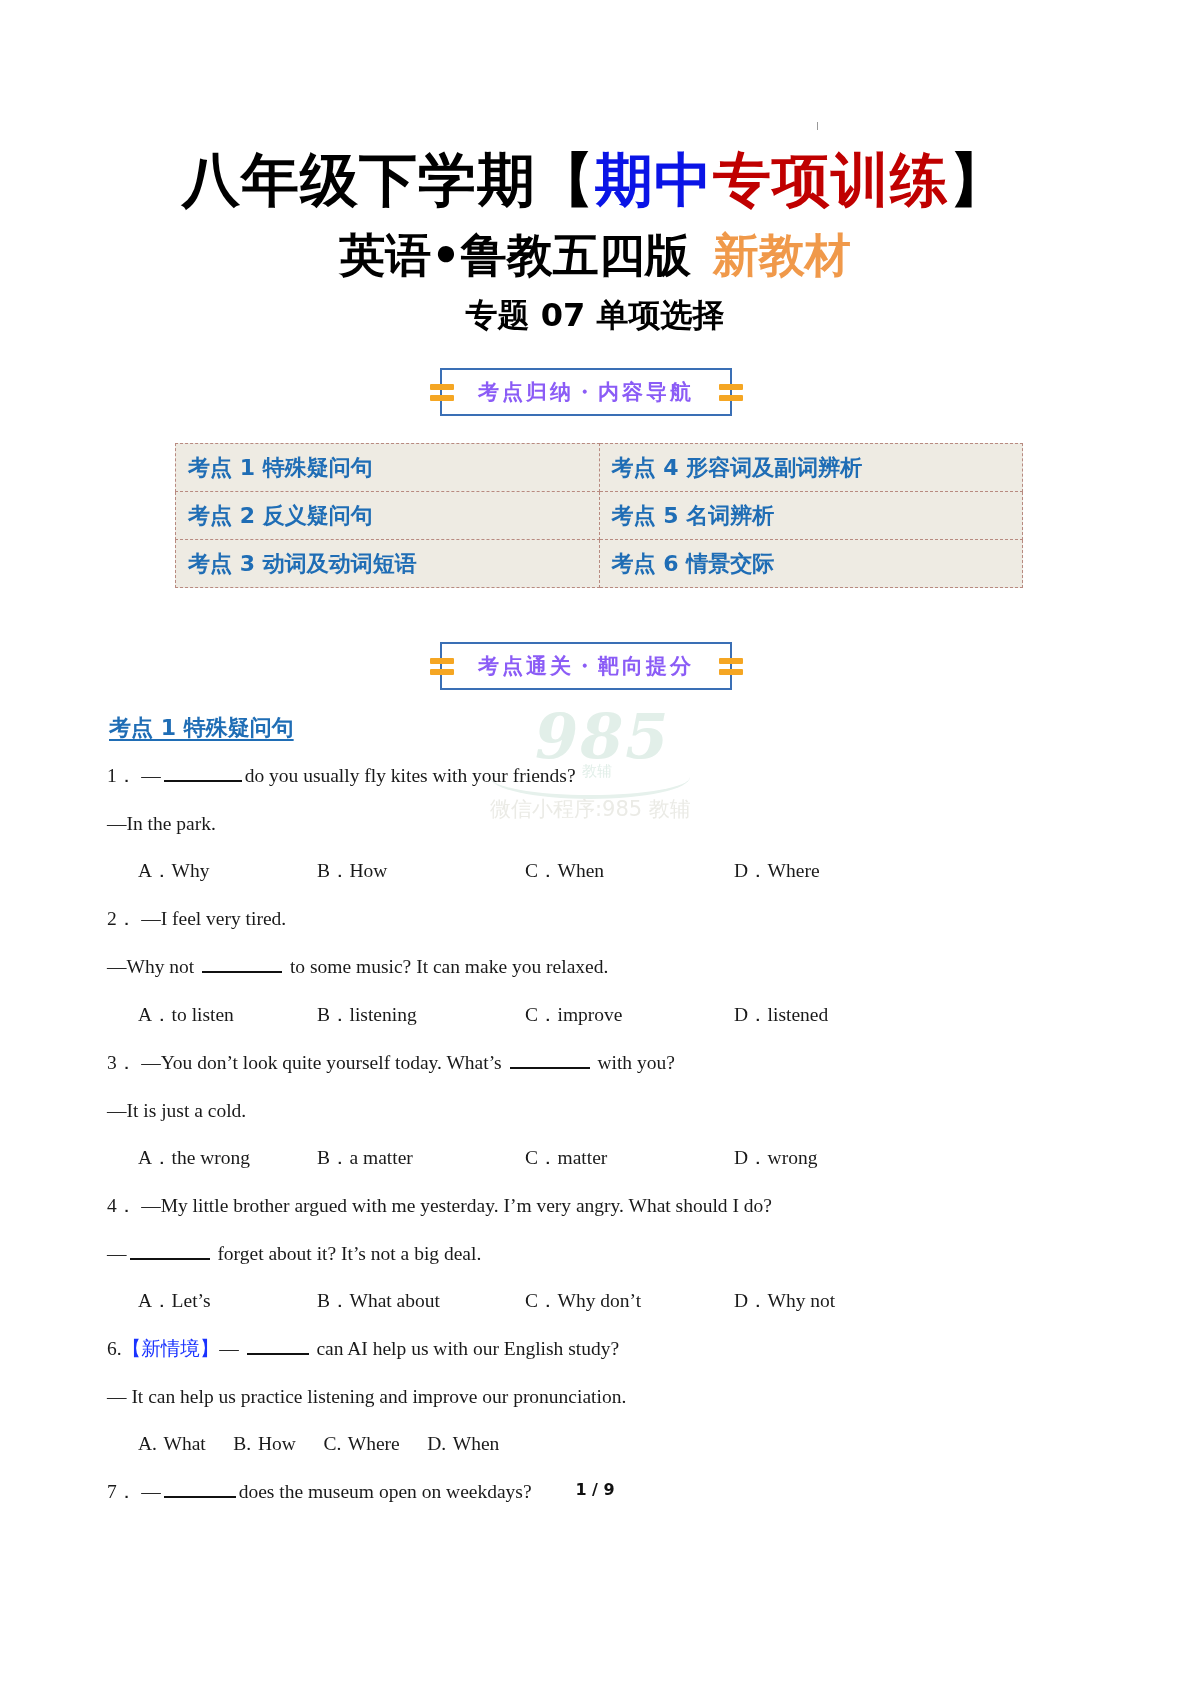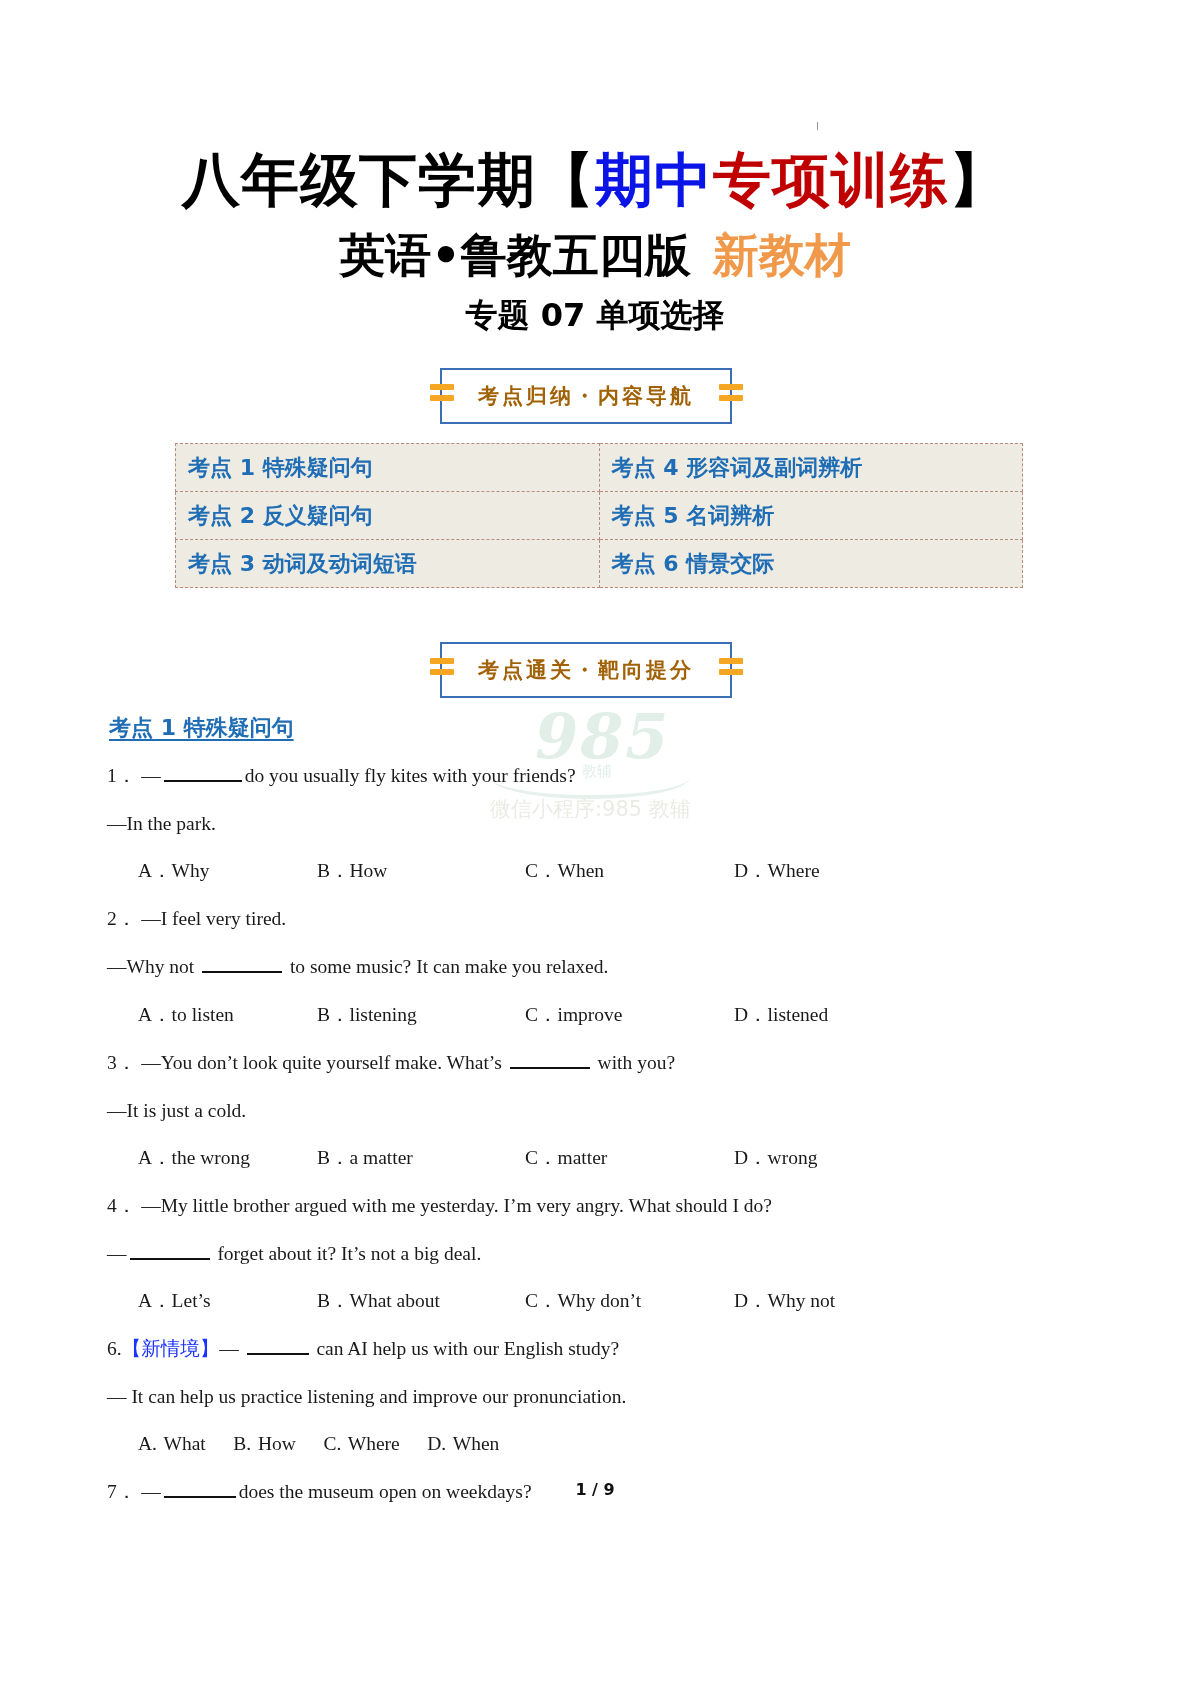--- a/index.html
+++ b/index.html
@@ -5,21 +5,21 @@
   html,body{margin:0;padding:0;background:#ffffff;}
   body{width:1190px;height:1683px;position:relative;overflow:hidden;font-family:"Liberation Serif","DejaVu Serif",serif;color:#1a1a1a;}
   .abs{position:absolute;}
   .tick{left:817px;top:122px;width:1px;height:8px;background:#999;}
   .title1{left:0;width:1190px;top:145px;text-align:center;font-family:"DejaVu Sans","Liberation Sans",sans-serif;font-weight:bold;font-size:58px;letter-spacing:1px;color:#000;line-height:70px;}
   .title1 .blue{color:#0a14e6;}
   .title1 .red{color:#c00000;}
   .title2{left:0;width:1190px;top:227px;text-align:center;font-family:"DejaVu Sans","Liberation Sans",sans-serif;font-weight:bold;font-size:46px;line-height:56px;color:#000;}
   .title2 .orange{color:#f0994a;margin-left:22px;}
   .title3{left:0;width:1190px;top:295px;text-align:center;font-family:"DejaVu Sans","Liberation Sans",sans-serif;font-weight:bold;font-size:32px;line-height:40px;color:#000;}
-  .banner{width:292px;height:56px;border:2px solid #3a6fb5;box-sizing:border-box;background:#fff;display:flex;align-items:center;justify-content:center;font-family:"DejaVu Sans","Liberation Sans",sans-serif;font-weight:bold;font-size:21px;color:#a16207;letter-spacing:3px;}
+  .banner{width:292px;height:48px;border:2px solid #3a6fb5;box-sizing:border-box;background:#fff;display:flex;align-items:center;justify-content:center;font-family:"DejaVu Sans","Liberation Sans",sans-serif;font-weight:bold;font-size:21px;color:#8b5cf6;letter-spacing:3px;}
   .banner-mark{width:24px;height:18px;position:absolute;}
   .banner-mark:before,.banner-mark:after{content:"";position:absolute;left:0;width:24px;height:6px;background:#f5a623;border-radius:1px;}
   .banner-mark:before{top:0;}
   .banner-mark:after{top:11px;}
   .nav-table{left:175px;top:443px;width:848px;border-collapse:collapse;background:#eeebe3;}
   .nav-table td{border:1px dashed #b88a80;height:48px;padding:0 0 0 12px;font-family:"DejaVu Sans","Liberation Sans",sans-serif;font-weight:bold;font-size:22px;color:#1f6db5;width:50%;box-sizing:border-box;}
   .sec-heading{left:109px;top:713px;font-family:"DejaVu Sans","Liberation Sans",sans-serif;font-weight:bold;font-size:22px;color:#1f6db5;text-decoration:underline;text-underline-offset:4px;}
   .line{left:107px;font-size:19.5px;line-height:26px;white-space:nowrap;}
   .blank{display:inline-block;border-bottom:2px solid #111;vertical-align:baseline;height:16px;margin:0 3px;}
   .opt{position:absolute;font-size:19.5px;line-height:26px;white-space:nowrap;}
@@ -91,21 +91,21 @@
 <div class="opt" style="left:525px;top:858px;">C．When</div>
 <div class="opt" style="left:734px;top:858px;">D．Where</div>
 
 <div class="abs line" style="top:906px;"><span>2．</span> <span>—I feel very tired.</span></div>
 <div class="abs line" style="top:954px;"><span>—Why not</span> <span class="blank" style="width:80px;"></span> <span>to some music? It can make you relaxed.</span></div>
 <div class="opt" style="left:138px;top:1002px;">A．to listen</div>
 <div class="opt" style="left:317px;top:1002px;">B．listening</div>
 <div class="opt" style="left:525px;top:1002px;">C．improve</div>
 <div class="opt" style="left:734px;top:1002px;">D．listened</div>
 
-<div class="abs line" style="top:1050px;"><span>3．</span> <span>—You don’t look quite yourself make. What’s</span> <span class="blank" style="width:80px;"></span> <span>with you?</span></div>
+<div class="abs line" style="top:1050px;"><span>3．</span> <span>—You don’t look quite yourself today. What’s</span> <span class="blank" style="width:80px;"></span> <span>with you?</span></div>
 <div class="abs line" style="top:1098px;">—It is just a cold.</div>
 <div class="opt" style="left:138px;top:1145px;">A．the wrong</div>
 <div class="opt" style="left:317px;top:1145px;">B．a matter</div>
 <div class="opt" style="left:525px;top:1145px;">C．matter</div>
 <div class="opt" style="left:734px;top:1145px;text-align:right;">D．wrong</div>
 
 <div class="abs line" style="top:1193px;"><span>4．</span> <span>—My little brother argued with me yesterday. I’m very angry. What should I do?</span></div>
 <div class="abs line" style="top:1241px;"><span>—</span><span class="blank" style="width:80px;"></span> <span>forget about it? It’s not a big deal.</span></div>
 <div class="opt" style="left:138px;top:1288px;">A．Let’s</div>
 <div class="opt" style="left:317px;top:1288px;">B．What about</div>

